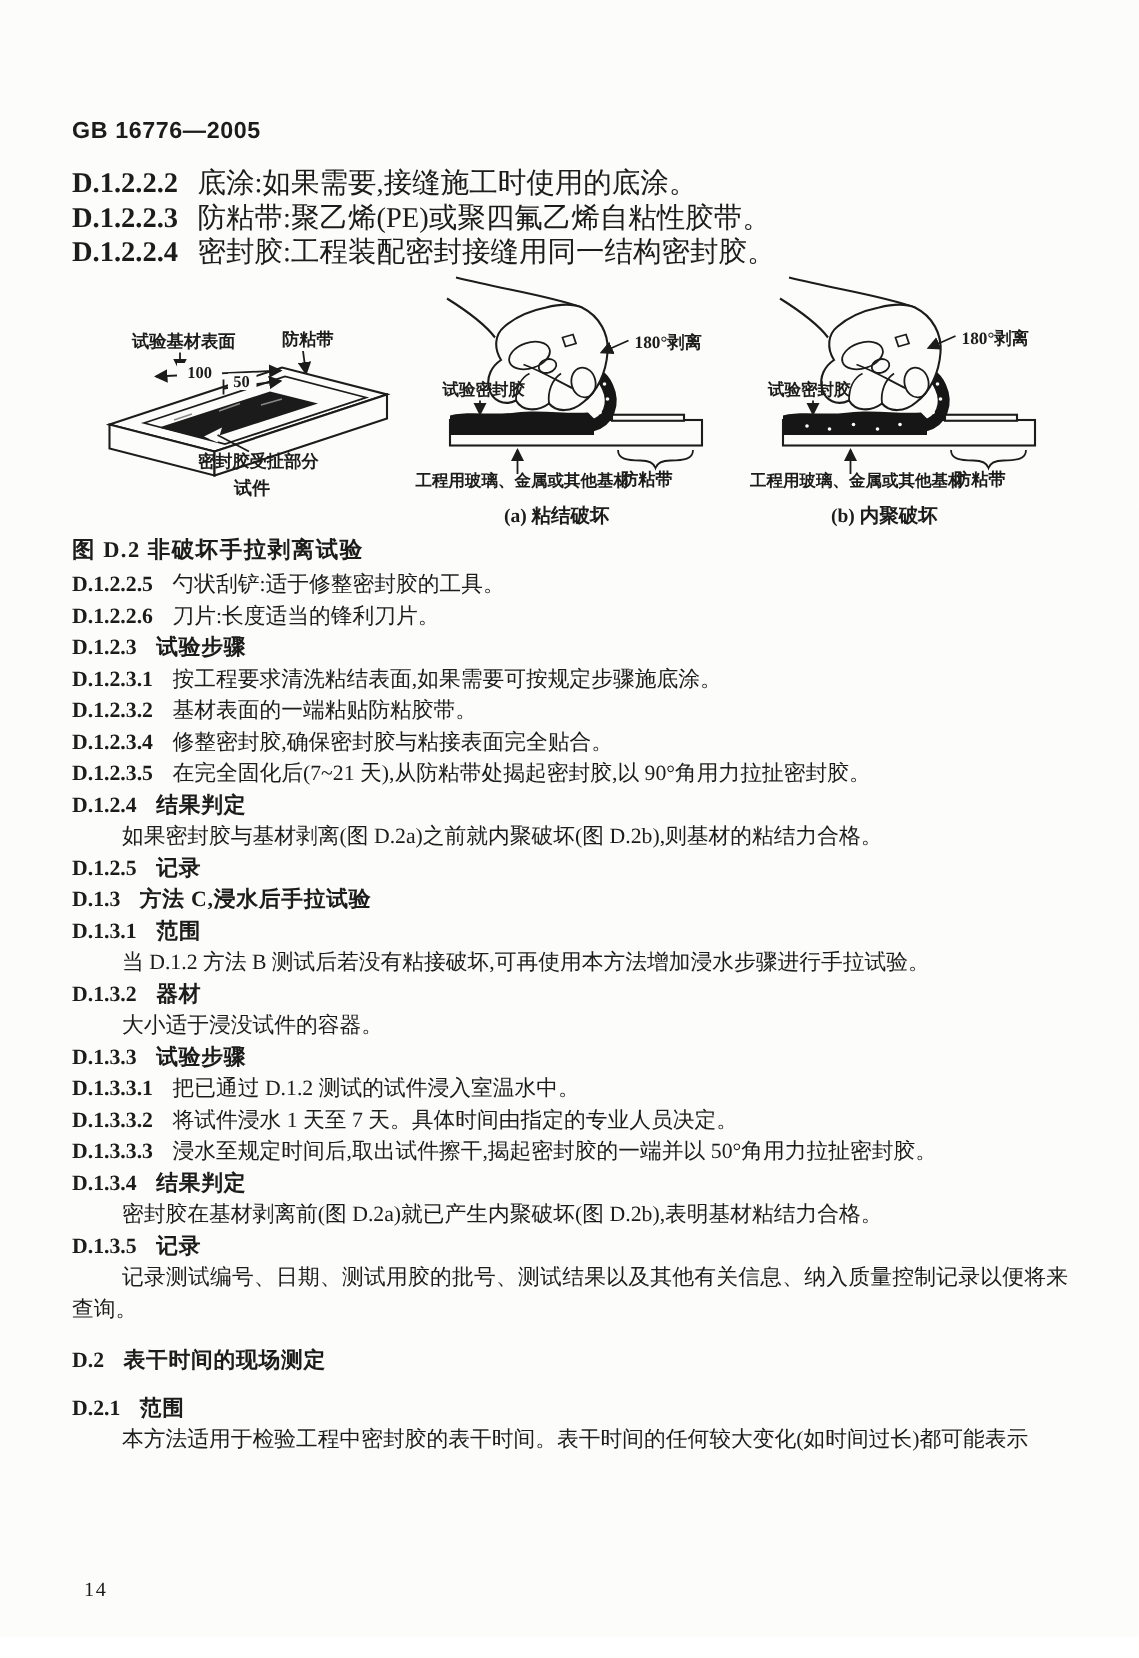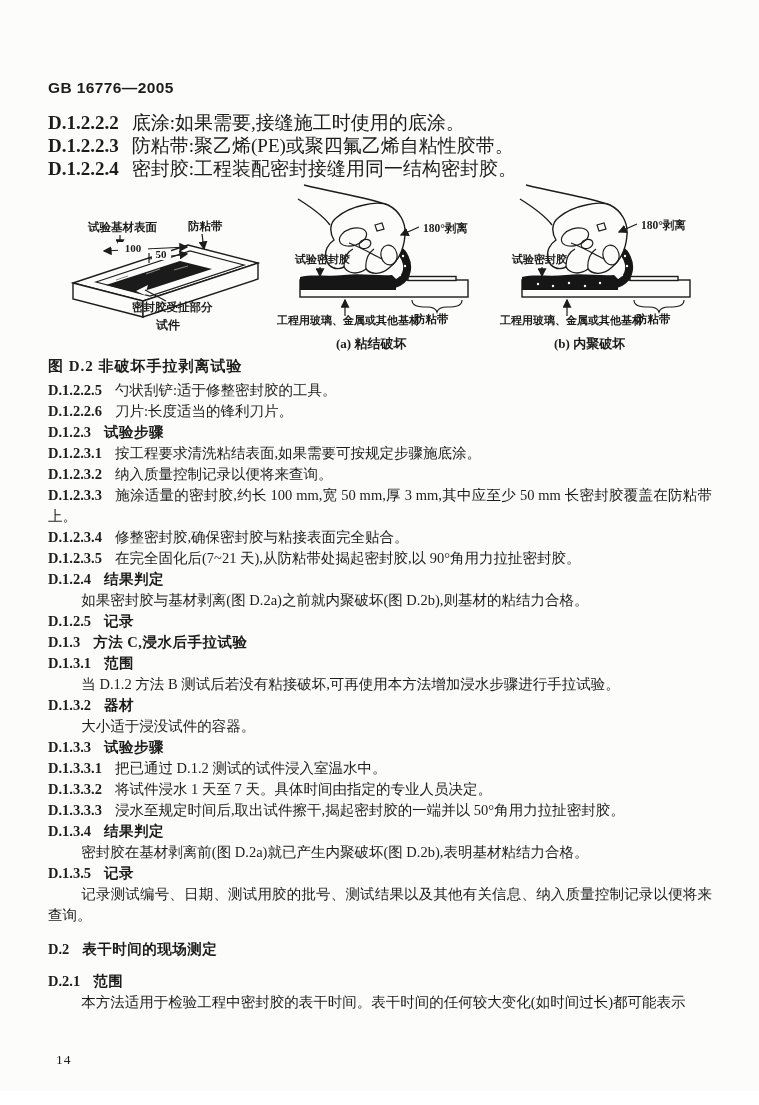--- a/index.html
+++ b/index.html
@@ -152,22 +152,21 @@
     </svg>
   </div>
 
   <div class="figcaption">图 D.2  非破坏手拉剥离试验</div>
 
   <div id="main">
       <div class="line clause"><span class="num">D.1.2.2.5</span><span class="txt">勺状刮铲:适于修整密封胶的工具。</span></div>
       <div class="line clause"><span class="num">D.1.2.2.6</span><span class="txt">刀片:长度适当的锋利刀片。</span></div>
       <div class="line heading"><span class="num">D.1.2.3</span><span class="label">试验步骤</span></div>
       <div class="line clause"><span class="num">D.1.2.3.1</span><span class="txt">按工程要求清洗粘结表面,如果需要可按规定步骤施底涂。</span></div>
-      <div class="line clause"><span class="num">D.1.2.3.2</span><span class="txt">纳入质量控制记录以便将来查询。</span></div>
-      <div class="line clause"><span class="num">D.1.2.3.3</span><span class="txt">施涂适量的密封胶,约长 100 mm,宽 50 mm,厚 3 mm,其中应至少 50 mm 长密封胶覆盖在防粘带上。</span></div>
+      <div class="line clause"><span class="num">D.1.2.3.2</span><span class="txt">基材表面的一端粘贴防粘胶带。</span></div>
       <div class="line clause"><span class="num">D.1.2.3.4</span><span class="txt">修整密封胶,确保密封胶与粘接表面完全贴合。</span></div>
       <div class="line clause"><span class="num">D.1.2.3.5</span><span class="txt">在完全固化后(7~21 天),从防粘带处揭起密封胶,以 90°角用力拉扯密封胶。</span></div>
       <div class="line heading"><span class="num">D.1.2.4</span><span class="label">结果判定</span></div>
       <div class="line indent"><span class="txt">如果密封胶与基材剥离(图 D.2a)之前就内聚破坏(图 D.2b),则基材的粘结力合格。</span></div>
       <div class="line heading"><span class="num">D.1.2.5</span><span class="label">记录</span></div>
       <div class="line heading"><span class="num">D.1.3</span><span class="label">方法 C,浸水后手拉试验</span></div>
       <div class="line heading"><span class="num">D.1.3.1</span><span class="label">范围</span></div>
       <div class="line indent"><span class="txt">当 D.1.2 方法 B 测试后若没有粘接破坏,可再使用本方法增加浸水步骤进行手拉试验。</span></div>
       <div class="line heading"><span class="num">D.1.3.2</span><span class="label">器材</span></div>
       <div class="line indent"><span class="txt">大小适于浸没试件的容器。</span></div>

